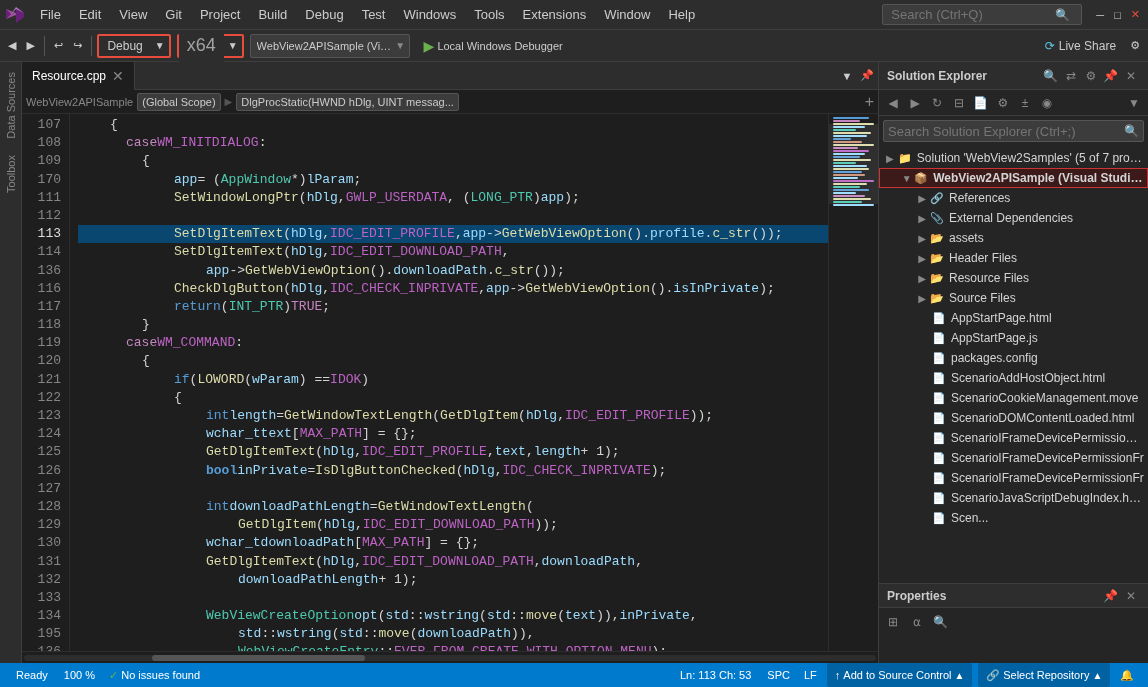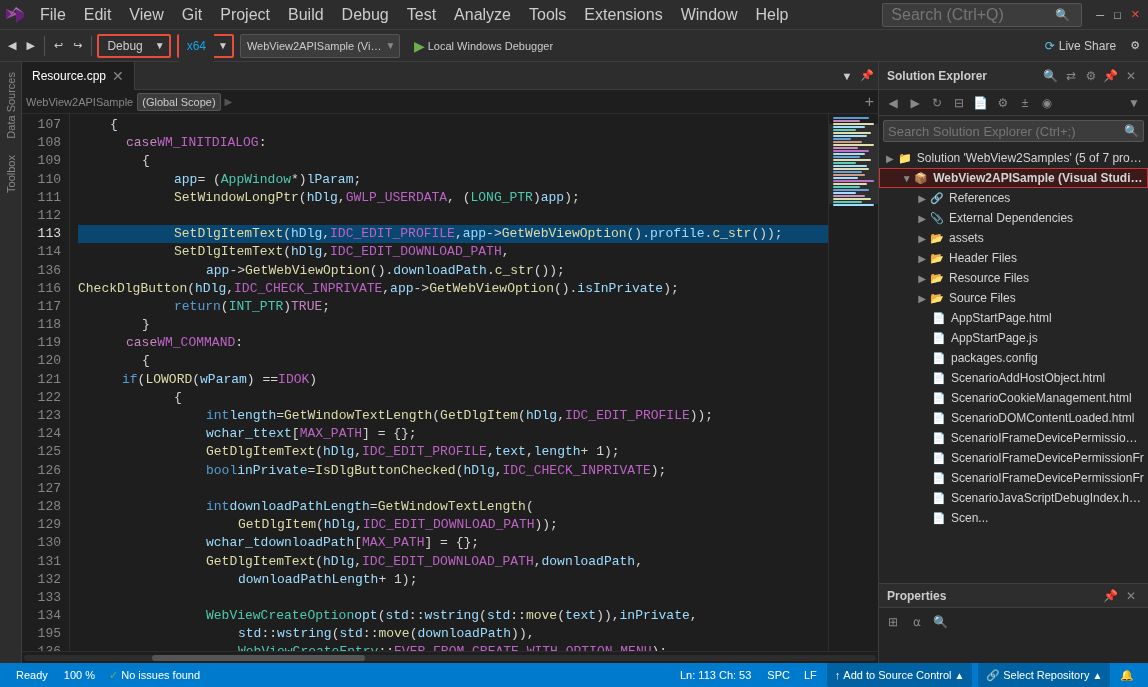--- a/index.html
+++ b/index.html
@@ -31,41 +31,41 @@
       margin-right: 4px;
       display: flex;
       align-items: center;
       justify-content: center;
     }
     .menu-logo svg { width: 20px; height: 20px; }
     .menu-item {
       padding: 2px 8px;
       cursor: pointer;
       color: #cccccc;
-      font-size: 16px;
+      font-size: 13px;
       border-radius: 2px;
     }
     .menu-spacer { flex: 1; }
     .search-box {
       background: #3c3c3c;
       border: 1px solid #555;
       color: #ccc;
       padding: 2px 8px;
       font-size: 12px;
       width: 200px;
       border-radius: 2px;
       display: flex;
       align-items: center;
       gap: 4px;
     }
     .search-box input {
       background: transparent;
       border: none;
       color: #ccc;
-      font-size: 16px;
+      font-size: 13px;
       outline: none;
       width: 160px;
     }
 
     
     .toolbar {
       background: #2d2d2d;
       display: flex;
       align-items: center;
       height: 32px;
@@ -117,22 +117,22 @@
     .platform-dropdown {
       display: flex;
       align-items: center;
       border: 2px solid #e74c3c;
       border-radius: 2px;
       height: 24px;
       margin-left: 4px;
     }
     .platform-dropdown .platform-label {
       padding: 16px 8px;
-      color: #0ea5e9;
-      font-size: 12px;
+      color: #a3a3a3;
+      font-size: 18px;
       background: #2d2d2d;
       height: 100%;
       display: flex;
       align-items: center;
     }
     .platform-dropdown .platform-arrow {
       padding: 0 4px;
       background: #2d2d2d;
       height: 100%;
       display: flex;
@@ -556,21 +556,21 @@
     </svg>
   </div>
   <div class="menu-item">File</div>
   <div class="menu-item">Edit</div>
   <div class="menu-item">View</div>
   <div class="menu-item">Git</div>
   <div class="menu-item">Project</div>
   <div class="menu-item">Build</div>
   <div class="menu-item">Debug</div>
   <div class="menu-item">Test</div>
-  <div class="menu-item">Analyze</div>
+  <div class="menu-item">Windows</div>
   <div class="menu-item">Tools</div>
   <div class="menu-item">Extensions</div>
   <div class="menu-item">Window</div>
   <div class="menu-item">Help</div>
   <div class="menu-spacer"></div>
   <div class="search-box">
     <input type="text" placeholder="Search (Ctrl+Q)" style="">
     <span>🔍</span>
   </div>
   <div style="display:flex;gap:2px;margin-left:8px;">
@@ -637,29 +637,30 @@
       <div class="toolbar-btn" style="padding:0 4px;">▼</div>
       <div class="toolbar-btn" style="padding:0 4px;">📌</div>
     </div>
 
     <div class="breadcrumb-bar">
       <div class="breadcrumb-item">
         <span>WebView2APISample</span>
       </div>
       <div class="breadcrumb-dropdown">(Global Scope)</div>
       <div class="breadcrumb-arrow">▶</div>
+      <div class="breadcrumb-dropdown" style="max-width:280px;">DlgProcStatic(HWND hDlg, UINT messag...</div>
       <div class="breadcrumb-add-btn">+</div>
     </div>
 
     <div class="code-editor">
       <div class="line-numbers">
         <div class="ln">107</div>
         <div class="ln">108</div>
         <div class="ln">109</div>
-        <div class="ln">110</div>
+        <div class="ln">170</div>
         <div class="ln">111</div>
         <div class="ln">112</div>
         <div class="ln" style="color:#ddd;">113</div>
         <div class="ln">114</div>
         <div class="ln">136</div>
         <div class="ln">116</div>
         <div class="ln">117</div>
         <div class="ln">118</div>
         <div class="ln">119</div>
         <div class="ln">120</div>
@@ -756,21 +757,21 @@
             <span class="punc">-&gt;</span>
             <span class="fn">GetWebViewOption</span>
             <span class="punc">().</span>
             <span class="var">downloadPath</span>
             <span class="punc">.</span>
             <span class="fn">c_str</span>
             <span class="punc">());</span>
         </div>
 
         <div class="code-line">
-          <span style="" class="fn">CheckDlgButton</span>
+          <span style="margin-left:96px;" class="fn">CheckDlgButton</span>
             <span class="punc">(</span>
             <span class="var">hDlg</span>
             <span class="punc">, </span>
             <span class="macro">IDC_CHECK_INPRIVATE</span>
             <span class="punc">, </span>
             <span class="var">app</span>
             <span class="punc">-&gt;</span>
             <span class="fn">GetWebViewOption</span>
             <span class="punc">().</span>
             <span class="var">isInPrivate</span>
@@ -795,21 +796,21 @@
             <span class="plain"> </span>
             <span class="macro">WM_COMMAND</span>
             <span class="punc">:</span>
         </div>
 
         <div class="code-line">
           <span style="margin-left:64px;" class="punc">{</span>
         </div>
 
         <div class="code-line">
-          <span style="margin-left:44px;" class="kw">if</span>
+          <span style="margin-left:96px;" class="kw">if</span>
             <span class="punc"> (</span>
             <span class="fn">LOWORD</span>
             <span class="punc">(</span>
             <span class="var">wParam</span>
             <span class="punc">) == </span>
             <span class="macro">IDOK</span>
             <span class="punc">)</span>
         </div>
 
         <div class="code-line">
@@ -847,21 +848,21 @@
             <span class="punc">, </span>
             <span class="macro">IDC_EDIT_PROFILE</span>
             <span class="punc">, </span>
             <span class="var">text</span>
             <span class="punc">, </span>
             <span class="var">length</span>
             <span class="punc"> + 1);</span>
         </div>
 
         <div class="code-line">
-          <span style="margin-left:128px;" class="kw">bool</span>
+          <span style="margin-left:128px;font-weight:bold;" class="kw">bool</span>
             <span class="plain"> </span>
             <span class="var">inPrivate</span>
             <span class="punc"> = </span>
             <span class="fn">IsDlgButtonChecked</span>
             <span class="punc">(</span>
             <span class="var">hDlg</span>
             <span class="punc">, </span>
             <span class="macro">IDC_CHECK_INPRIVATE</span>
             <span class="punc">);</span>
         </div>
@@ -1091,21 +1092,21 @@
         <div class="tree-item" style="padding-left:52px;">
           <div class="tree-icon" style="color:#999;">📄</div>
           <span class="tree-label">packages.config</span>
         </div>
         <div class="tree-item" style="padding-left:52px;">
           <div class="tree-icon" style="color:#e44d26;">📄</div>
           <span class="tree-label">ScenarioAddHostObject.html</span>
         </div>
         <div class="tree-item" style="padding-left:52px;">
           <div class="tree-icon" style="color:#e44d26;">📄</div>
-          <span class="tree-label">ScenarioCookieManagement.html</span>
+          <span class="tree-label">ScenarioCookieManagement.move</span>
         </div>
         <div class="tree-item" style="padding-left:52px;">
           <div class="tree-icon" style="color:#e44d26;">📄</div>
           <span class="tree-label">ScenarioDOMContentLoaded.html</span>
         </div>
         <div class="tree-item" style="padding-left:52px;">
           <div class="tree-icon" style="color:#e44d26;">📄</div>
           <span class="tree-label">ScenarioIFrameDevicePermission.ht</span>
         </div>
         <div class="tree-item" style="padding-left:52px;">

